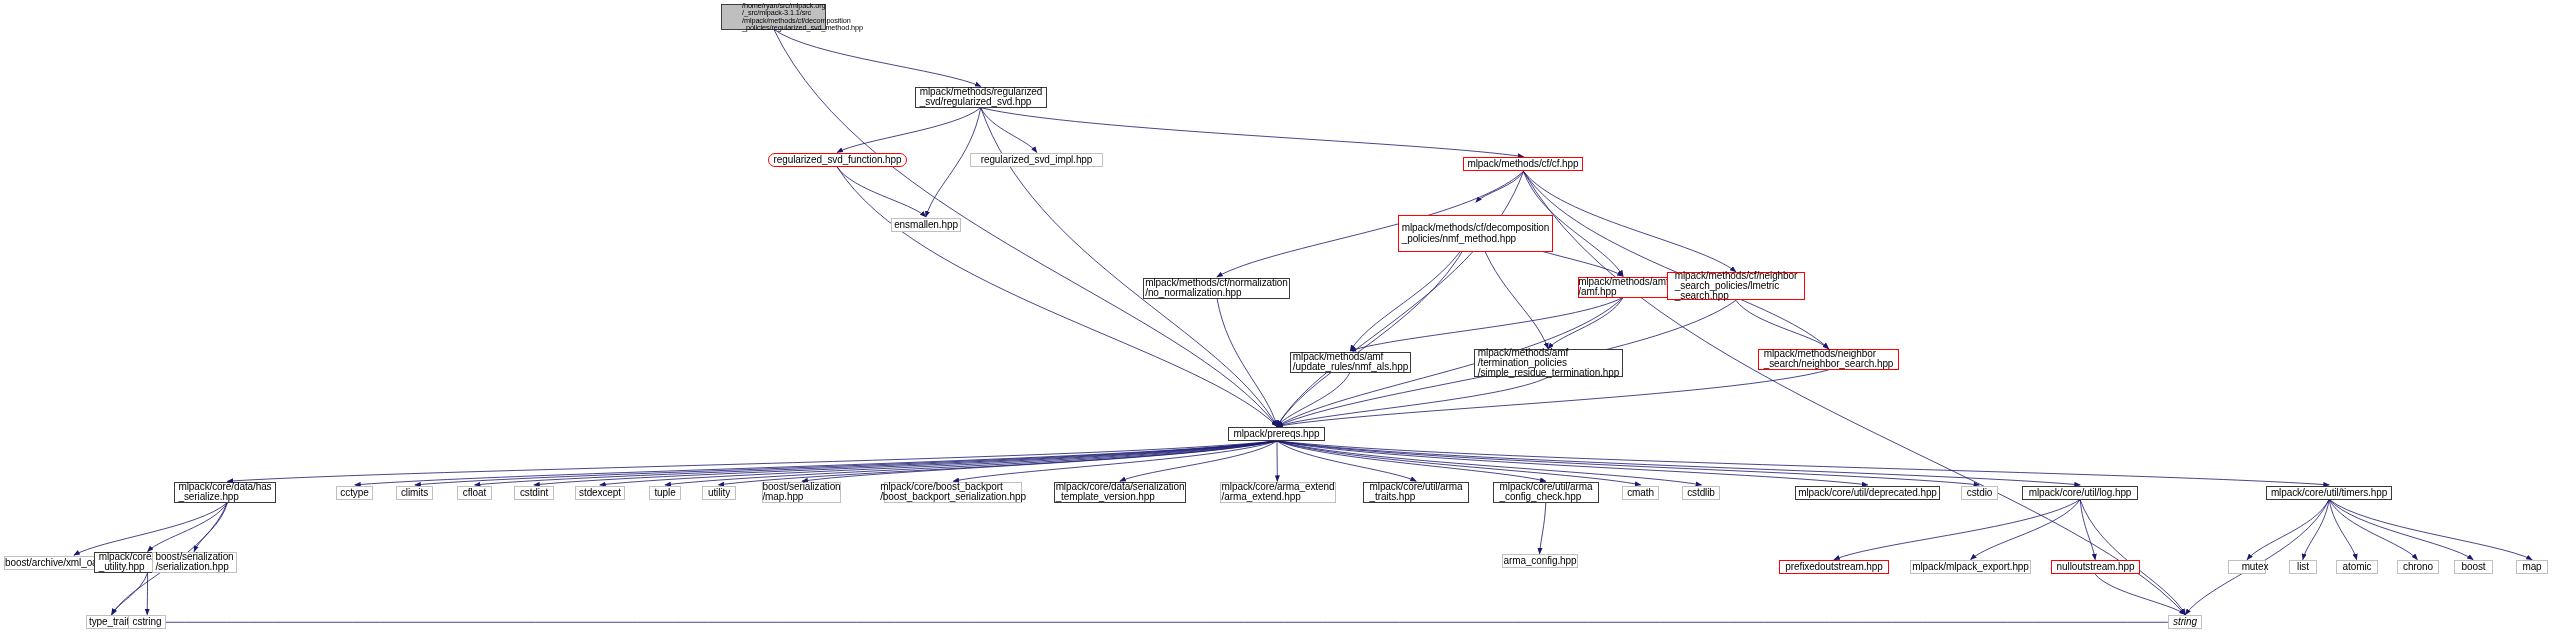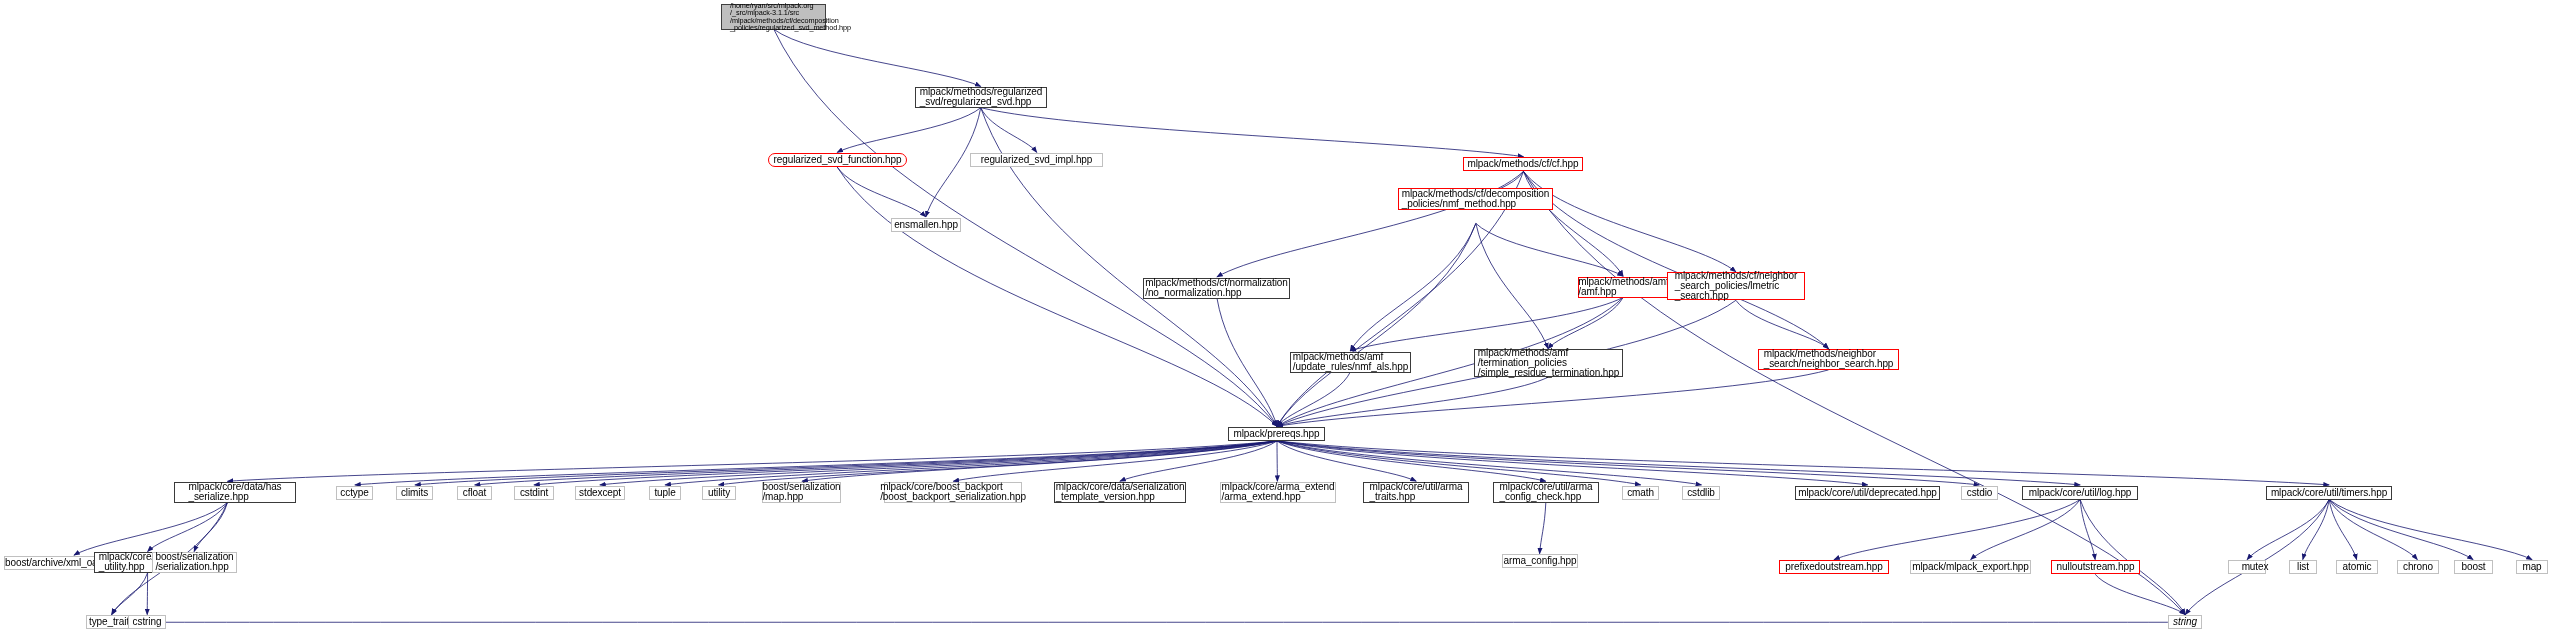--- a/index.html
+++ b/index.html
@@ -7,21 +7,21 @@
           font-family:"Liberation Sans","DejaVu Sans",sans-serif;}
   svg.edges{position:absolute;left:0;top:0;width:2576px;height:638px;pointer-events:none;}
   .node{position:absolute;box-sizing:border-box;display:flex;align-items:center;
         justify-content:center;line-height:1.02;
         font-size:10px;color:#000000;background:#ffffff;
         border:0.7px solid #c0c0c0;white-space:pre;letter-spacing:-0.1px;}
   .node.grey{border:0.7px solid #c0c0c0;}
   .node.black{border:0.7px solid #3a3a3a;}
   .node.red{border:1.2px solid #ff0000;}
   .node.root{border:1.2px solid #404040;background:#bfbfbf;text-align:left;
-             justify-content:flex-start;padding-left:8px;}
+             justify-content:flex-start;padding-left:20px;}
 </style>
 </head>
 <body>
 
 <div id="canvas">
   <svg class="edges" id="edge-layer" viewBox="0 0 3517 871" preserveAspectRatio="none">
     <defs>
       <marker id="arrow" markerWidth="9" markerHeight="7" refX="8" refY="3.5" orient="auto" markerUnits="userSpaceOnUse">
         <path d="M0,0 L9,3.5 L0,7 z" fill="#191970"></path>
       </marker>
@@ -102,38 +102,38 @@
       <div class="node root" style="left: 721px; top: 3.7px; width: 105px; height: 26px; font-size: 7.3px;">/home/ryan/src/mlpack.org
 /_src/mlpack-3.1.1/src
 /mlpack/methods/cf/decomposition
 _policies/regularized_svd_method.hpp</div>
       <div class="node black" style="left: 915px; top: 87px; width: 132px; height: 20.5px;">mlpack/methods/regularized
 _svd/regularized_svd.hpp</div>
       <div class="node red" style="left: 768px; top: 153px; width: 139px; height: 14px; border-radius: 7px;">regularized_svd_function.hpp</div>
       <div class="node grey" style="left: 970px; top: 153px; width: 133px; height: 14px;">regularized_svd_impl.hpp</div>
       <div class="node grey" style="left: 891px; top: 218px; width: 70px; height: 14px;">ensmallen.hpp</div>
       <div class="node red" style="left: 1463px; top: 157px; width: 120px; height: 14px;">mlpack/methods/cf/cf.hpp</div>
-      <div class="node red" style="left: 1398px; top: 188px; width: 155px; height: 22px;">mlpack/methods/cf/decomposition
+      <div class="node red" style="left: 1398px; top: 215px; width: 155px; height: 37px;">mlpack/methods/cf/decomposition
 _policies/nmf_method.hpp</div>
       <div class="node black" style="left: 1143px; top: 278px; width: 147px; height: 20.5px;">mlpack/methods/cf/normalization
 /no_normalization.hpp</div>
       <div class="node red" style="left: 1578px; top: 277px; width: 91px; height: 20.5px;">mlpack/methods/amf
 /amf.hpp</div>
       <div class="node red" style="left: 1667px; top: 272px; width: 138px; height: 28px;">mlpack/methods/cf/neighbor
 _search_policies/lmetric
 _search.hpp</div>
       <div class="node black" style="left: 1290px; top: 352px; width: 121px; height: 20.5px;">mlpack/methods/amf
 /update_rules/nmf_als.hpp</div>
       <div class="node black" style="left: 1474px; top: 349px; width: 149px; height: 28px;">mlpack/methods/amf
 /termination_policies
 /simple_residue_termination.hpp</div>
       <div class="node red" style="left: 1758px; top: 349px; width: 141px; height: 20.5px;">mlpack/methods/neighbor
 _search/neighbor_search.hpp</div>
       <div class="node black" style="left: 1228px; top: 427px; width: 97px; height: 14px;">mlpack/prereqs.hpp</div>
-      <div class="node black" style="left: 174px; top: 482px; width: 122px; height: 20.5px;">mlpack/core/data/has
+      <div class="node black" style="left: 174px; top: 482px; width: 102px; height: 20.5px;">mlpack/core/data/has
 _serialize.hpp</div>
       <div class="node grey" style="left: 336px; top: 486px; width: 37px; height: 14px;">cctype</div>
       <div class="node grey" style="left: 396px; top: 486px; width: 37px; height: 14px;">climits</div>
       <div class="node grey" style="left: 457px; top: 486px; width: 35px; height: 14px;">cfloat</div>
       <div class="node grey" style="left: 514px; top: 486px; width: 40px; height: 14px;">cstdint</div>
       <div class="node grey" style="left: 575px; top: 486px; width: 50px; height: 14px;">stdexcept</div>
       <div class="node grey" style="left: 649px; top: 486px; width: 32px; height: 14px;">tuple</div>
       <div class="node grey" style="left: 702px; top: 486px; width: 34px; height: 14px;">utility</div>
       <div class="node grey" style="left: 762px; top: 482px; width: 79px; height: 20.5px;">boost/serialization
 /map.hpp</div>

